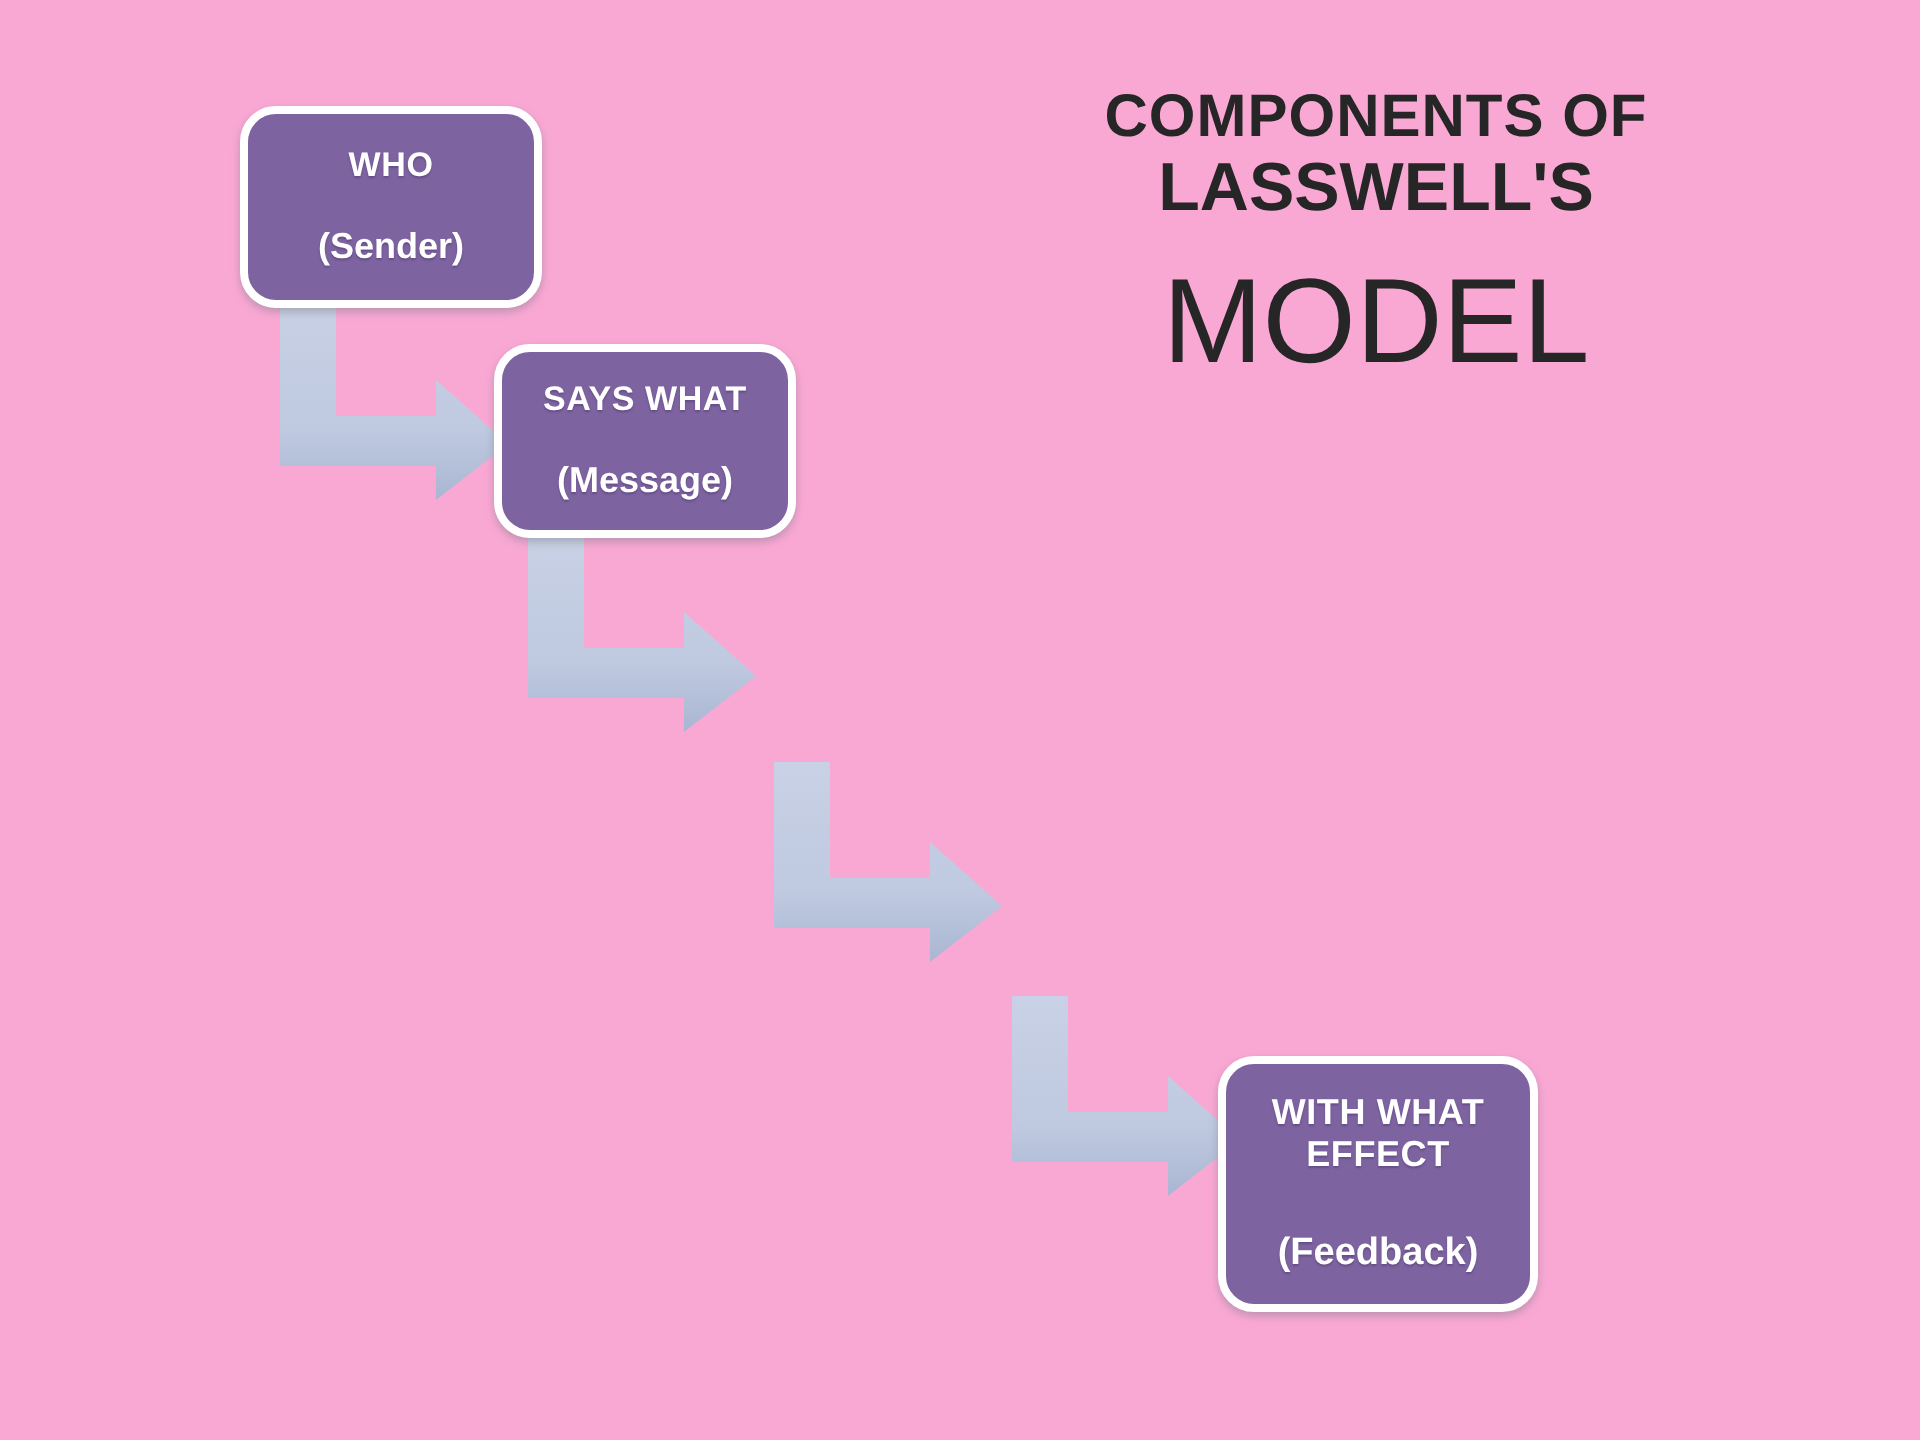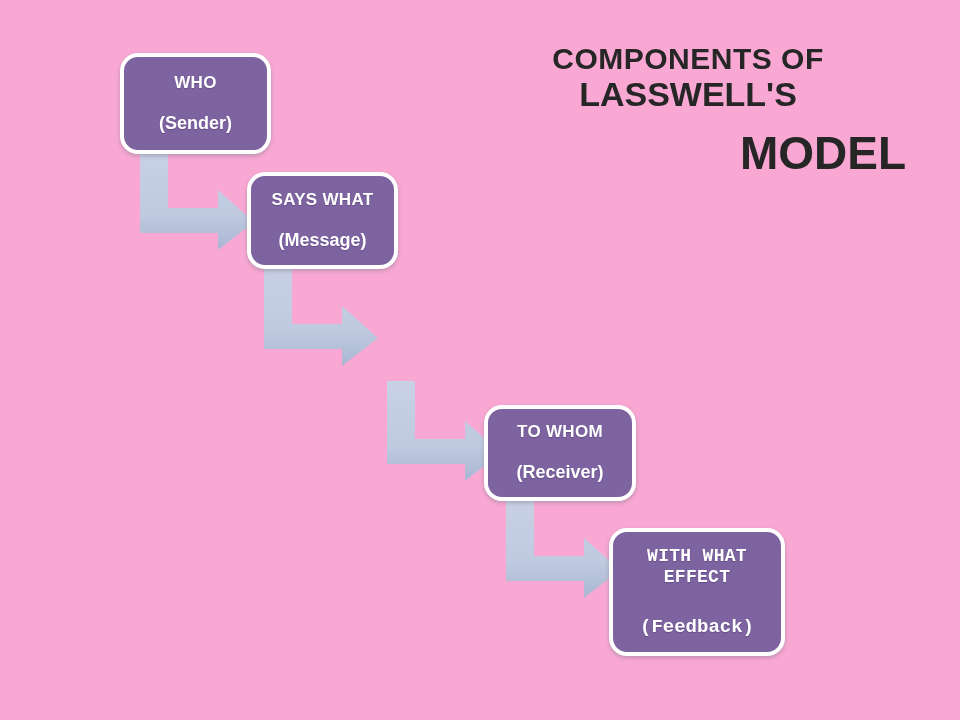--- a/index.html
+++ b/index.html
@@ -44,26 +44,25 @@
     margin-bottom: 3px;
   }
   .title-line2 {
     font-size: 34px;
     font-weight: bold;
     letter-spacing: 0px;
     display: block;
     margin-bottom: 18px;
   }
   .title-line3 {
-    font-size: 46px;
-    font-weight: bold;
+    font-size: 60px;
+    font-weight: normal;
     letter-spacing: 0px;
     display: block;
     line-height: 1.05;
-    text-align: right;
   }
 
   
   .flow-box {
     position: absolute;
     box-sizing: border-box;
     background: #7d63a0;
     border: 4px solid #ffffff;
     border-radius: 18px;
     box-shadow: 0 2px 4px rgba(120,120,130,0.45);
@@ -88,21 +87,21 @@
     line-height: 1.18;
     margin-top: 20px;
     text-shadow: 0 1px 1px rgba(60,40,90,0.35);
   }
 
   
   #box-who        { left: 120px; top: 53px;  width: 151px; height: 101px; }
   #box-says-what  { left: 247px; top: 172px; width: 151px; height: 97px;  }
   #box-channel    { left: 370px; top: 288px; width: 151px; height: 96px;  }
   #box-to-whom    { left: 484px; top: 405px; width: 152px; height: 96px;  }
-  #box-effect     { left: 609px; top: 528px; width: 176px; height: 128px; font-family: Liberation Mono, monospace; }
+  #box-effect     { left: 609px; top: 528px; width: 160px; height: 128px; }
 
   #box-effect .bx-title { font-size: 18px; }
   #box-effect .bx-sub   { font-size: 19px; margin-top: 28px; }
 
   
   .elbow-arrow {
     position: absolute;
     z-index: 2;
   }
   .elbow-arrow svg { display: block; }
@@ -174,23 +173,19 @@
     <div class="bx-title">SAYS WHAT</div>
     <div class="bx-sub">(Message)</div>
   </div>
 
   <div class="flow-box" id="box-who">
     <div class="bx-title">WHO</div>
     <div class="bx-sub">(Sender)</div>
   </div>
 
 
-  <div class="flow-box" id="box-to-whom">
-    <div class="bx-title">TO WHOM</div>
-    <div class="bx-sub">(Receiver)</div>
-  </div>
 
   <div class="flow-box" id="box-effect">
     <div class="bx-title">WITH WHAT EFFECT</div>
     <div class="bx-sub">(Feedback)</div>
   </div>
 
 </div>
 
 </body></html>

